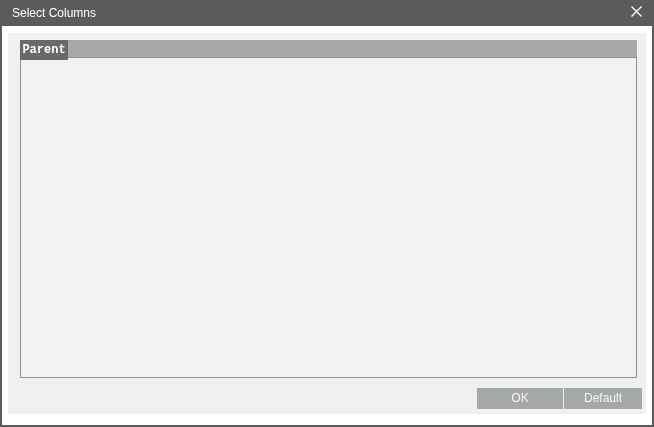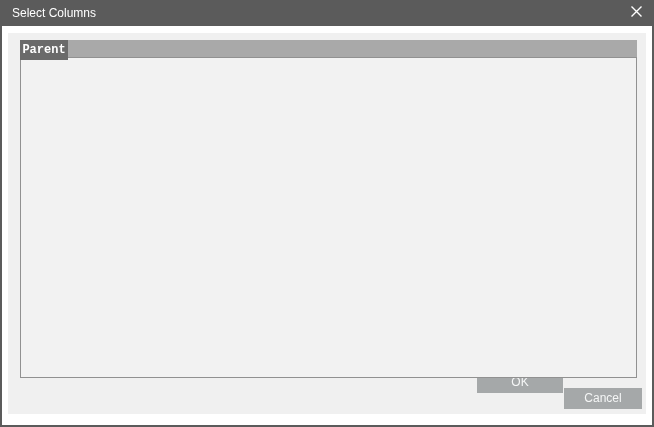--- a/index.html
+++ b/index.html
@@ -37,21 +37,21 @@
   .combo { left:28px; top:139px; width:274px; height:23px; background:#fff; border:1px solid #3e3e3e;
            line-height:21px; padding-left:5px; white-space:nowrap; overflow:hidden; }
   .combo-arrow-btn { left:304px; top:140px; width:18px; height:21px; background:#a9a9a9; cursor:pointer;
                      display:flex; align-items:center; justify-content:center; }
   .tri-down-white { width:0; height:0; border-left:5px solid transparent; border-right:5px solid transparent; border-top:6px solid #ffffff; }
 
   .btn { background:#a5a8a9; color:#f5f6f6; text-align:center; cursor:pointer; font-size:12px; }
   .btn-load { left:330px; top:140px; width:57px; height:21px; line-height:21px; background:#b1b4b5; color:#e9edee; }
   .btn-clear { left:26px; top:351px; width:118px; height:20px; line-height:20px; }
   .btn-default { left:154px; top:351px; width:122px; height:20px; line-height:20px; }
-  .btn-ok { left:477px; top:372px; width:86px; height:21px; line-height:21px; }
+  .btn-ok { left:477px; top:388px; width:86px; height:21px; line-height:21px; }
   .btn-cancel { left:564px; top:388px; width:78px; height:21px; line-height:21px; }
 
   
   .tree { left:28px; top:180px; width:367px; height:158px; background:#fff; border:1px solid #a8a8a8; overflow:hidden; }
   .tree-row { position:absolute; left:0; width:330px; height:20px; }
   .tree-expander { position:absolute; left:8px; top:3px; width:14px; font-size:9px; color:#3f3f3f; cursor:pointer; }
   .checkbox { position:absolute; top:2px; width:15px; height:15px; background:#fff; border:1px solid #9b9b9b; cursor:pointer; }
   .tree-row .checkbox { left:24px; }
   .tree-row .tree-label { position:absolute; left:55px; top:2px; }
   .tree-row.indent1 .checkbox { left:49px; }
@@ -188,14 +188,14 @@
       <svg width="16" height="16" viewBox="0 0 14 14">
           <path d="M2 2 L12 12 M12 2 L2 12" stroke="#ffffff" stroke-width="3.4"></path>
         </svg>
     </span>
   </div>
 
   <div class="abs btn btn-clear">Clear All</div>
   <div class="abs btn btn-default">Select Default</div>
 
   <div class="abs btn btn-ok">OK</div>
-  <div class="abs btn btn-cancel">Cancel</div>
+  <div class="abs btn btn-cancel">Default</div>
 </div>
 
 </body></html>

